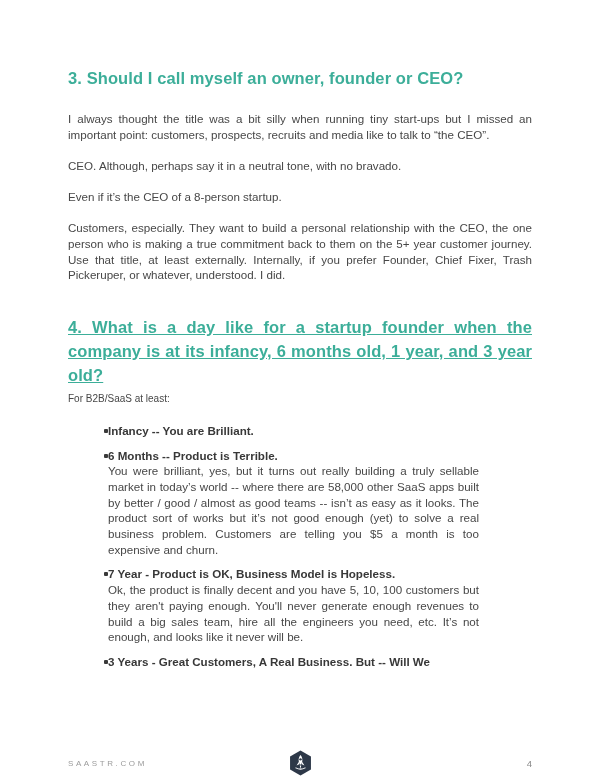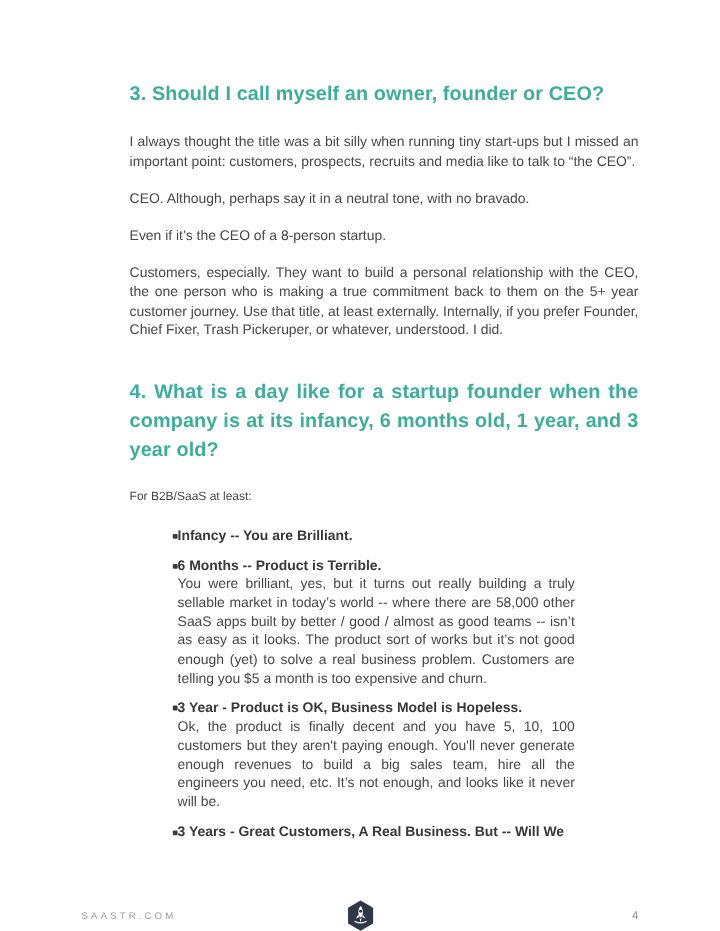--- a/index.html
+++ b/index.html
@@ -7,32 +7,32 @@
   .page {
     position: relative;
     width: 600px;
     height: 776px;
     background: #ffffff;
     font-family: "Liberation Sans", sans-serif;
     color: #474747;
     overflow: hidden;
   }
   .content {
-    padding: 66px 68px 0 108px;
+    padding: 66px 68px 0 68px;
   }
   h2.section-heading {
     color: #3cae99;
     font-size: 16.5px;
     font-weight: 700;
     line-height: 24px;
     letter-spacing: 0.1px;
     text-align: justify;
   }
   .s3-heading { margin-bottom: 21px; }
-  .s4-heading { margin-top: 32px; line-height: 22.3px; margin-bottom: 20px; }
+  .s4-heading { margin-top: 32px; line-height: 22.3px; margin-bottom: 4px; text-decoration: underline; }
   p.body-para {
     font-size: 11.6px;
     line-height: 15.7px;
     color: #474747;
     text-align: justify;
     margin-bottom: 15.5px;
   }
   p.list-intro {
     font-size: 10px;
     line-height: 15.7px;
@@ -118,21 +118,21 @@
       <li>
         <span class="bullet-marker"></span>
         <div class="bullet-content">
           <div class="bullet-title">6 Months -- Product is Terrible.</div>
           <div class="bullet-body">You were brilliant, yes, but it turns out really building a truly sellable market in today’s world -- where there are 58,000 other SaaS apps built by better / good / almost as good teams -- isn’t as easy as it looks. The product sort of works but it’s not good enough (yet) to solve a real business problem. Customers are telling you $5 a month is too expensive and churn.</div>
         </div>
       </li>
       <li>
         <span class="bullet-marker"></span>
         <div class="bullet-content">
-          <div class="bullet-title">3 Year - Product is OK, Business Model is Hopeless.</div>
+          <div class="bullet-title">7 Year - Product is OK, Business Model is Hopeless.</div>
           <div class="bullet-body">Ok, the product is finally decent and you have 5, 10, 100 customers but they aren't paying enough. You'll never generate enough revenues to build a big sales team, hire all the engineers you need, etc. It’s not enough, and looks like it never will be.</div>
         </div>
       </li>
       <li>
         <span class="bullet-marker"></span>
         <div class="bullet-content">
           <div class="bullet-title">3 Years - Great Customers, A Real Business. But -- Will We</div>
         </div>
       </li>
     </ul>

